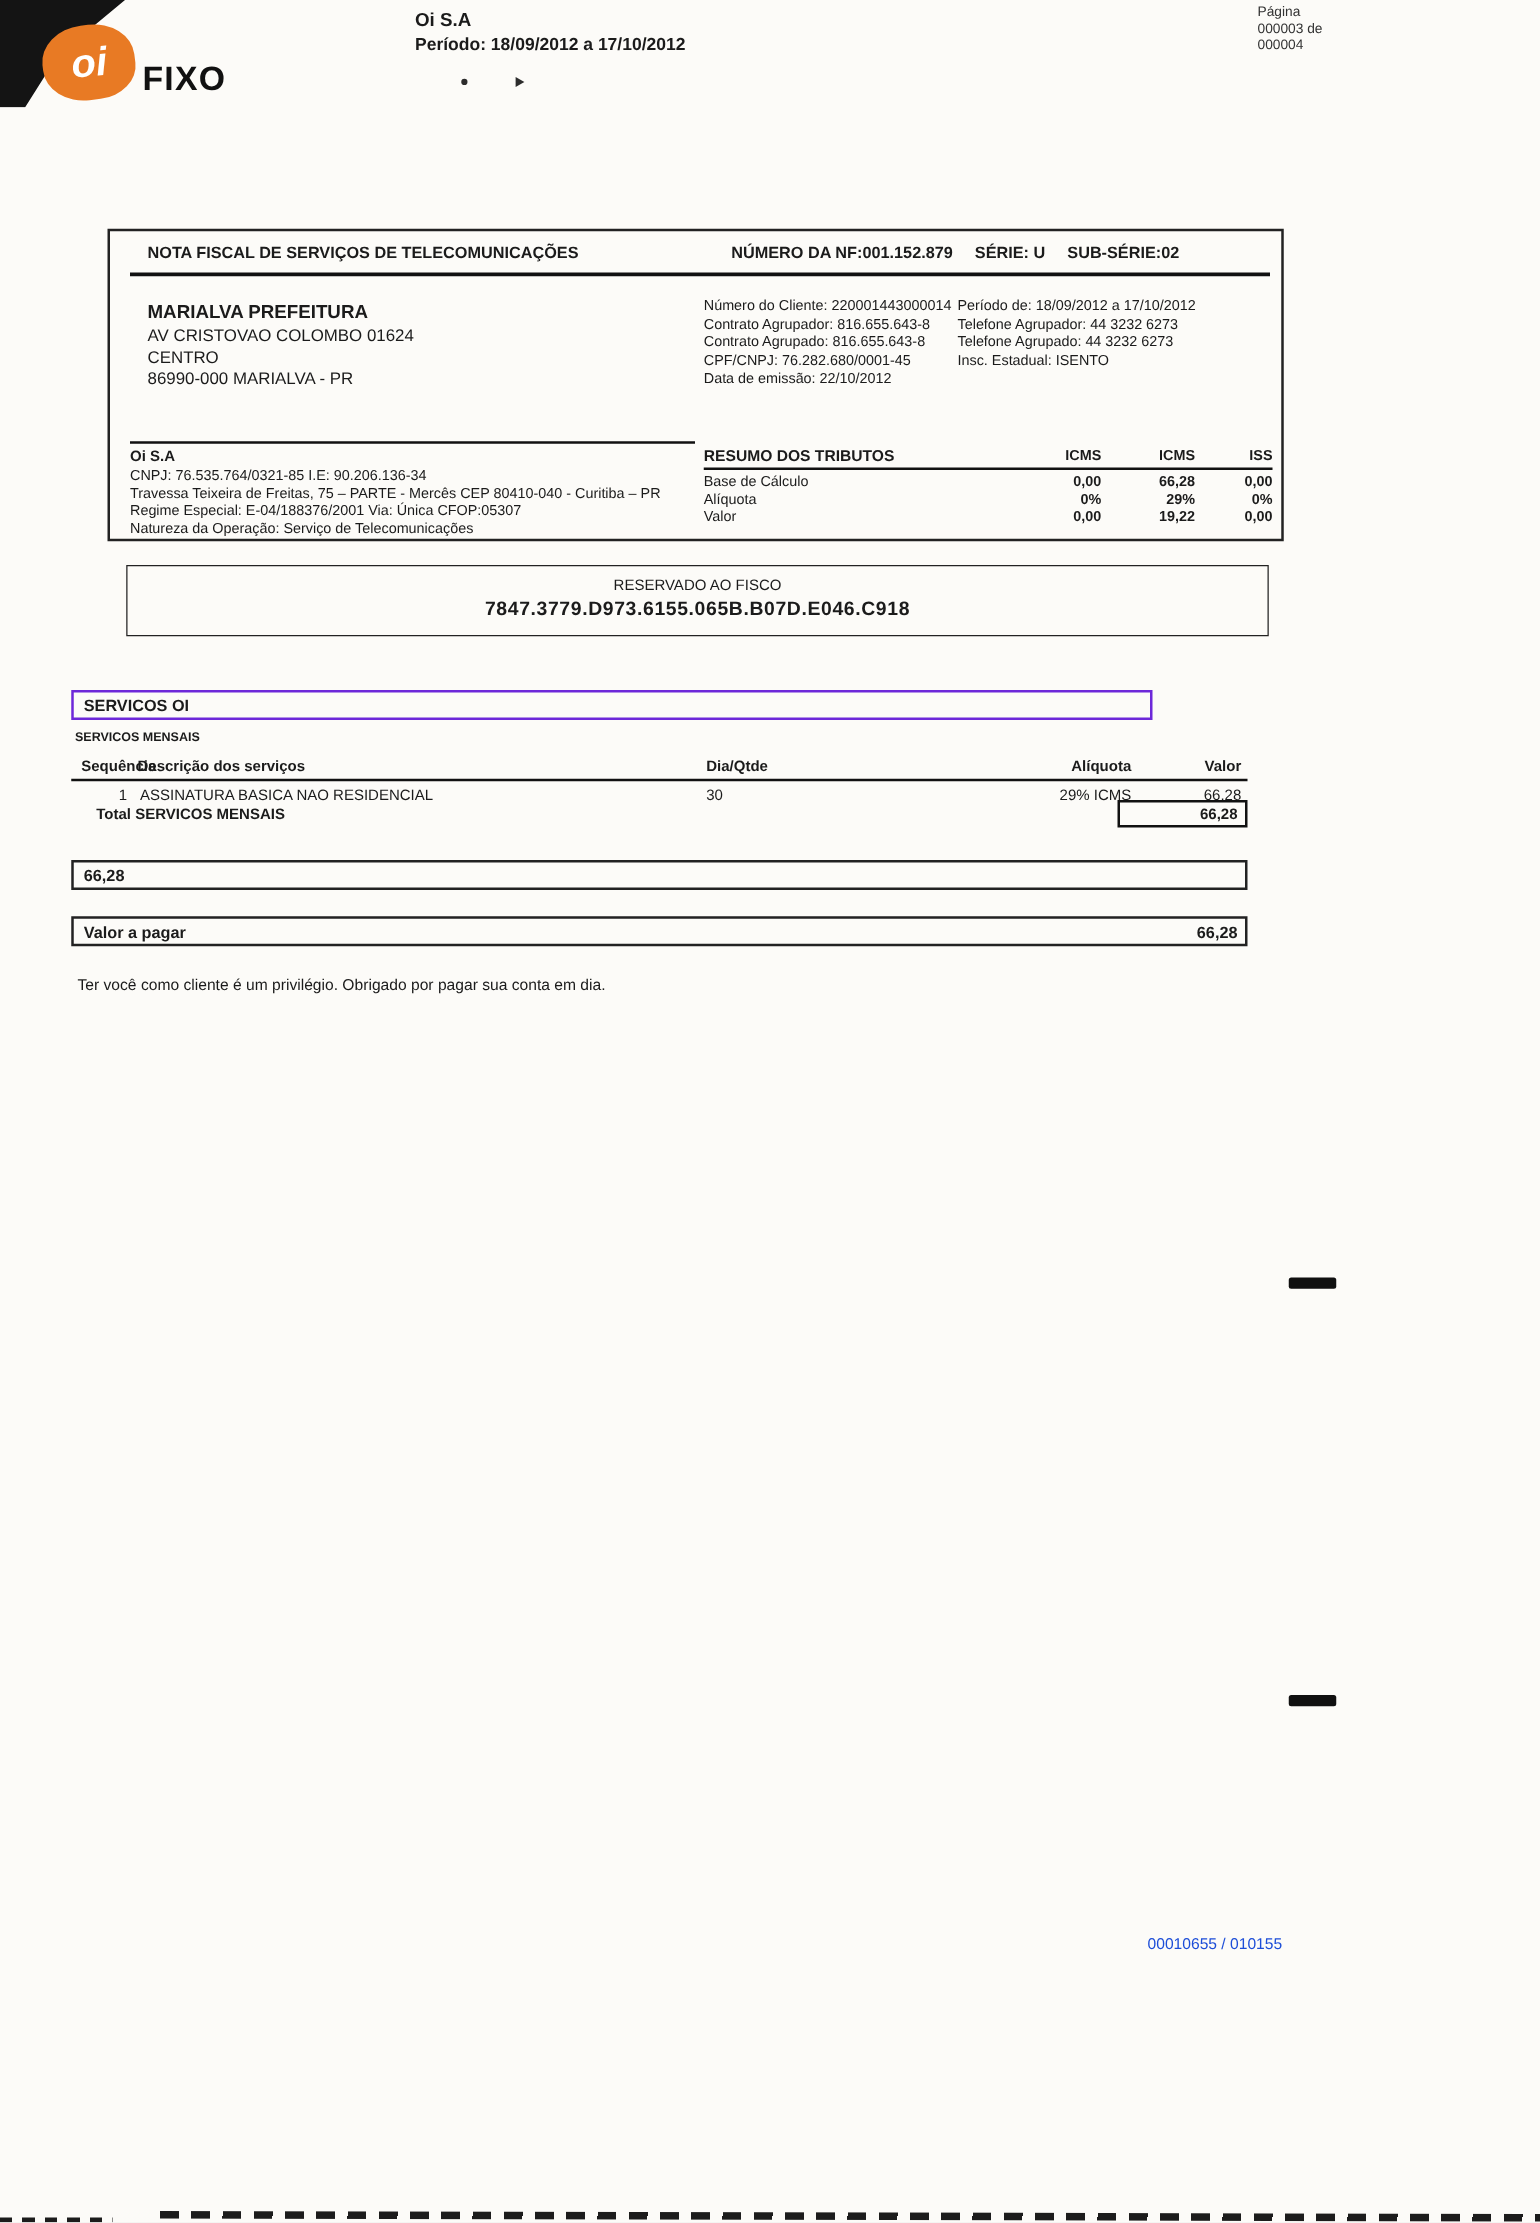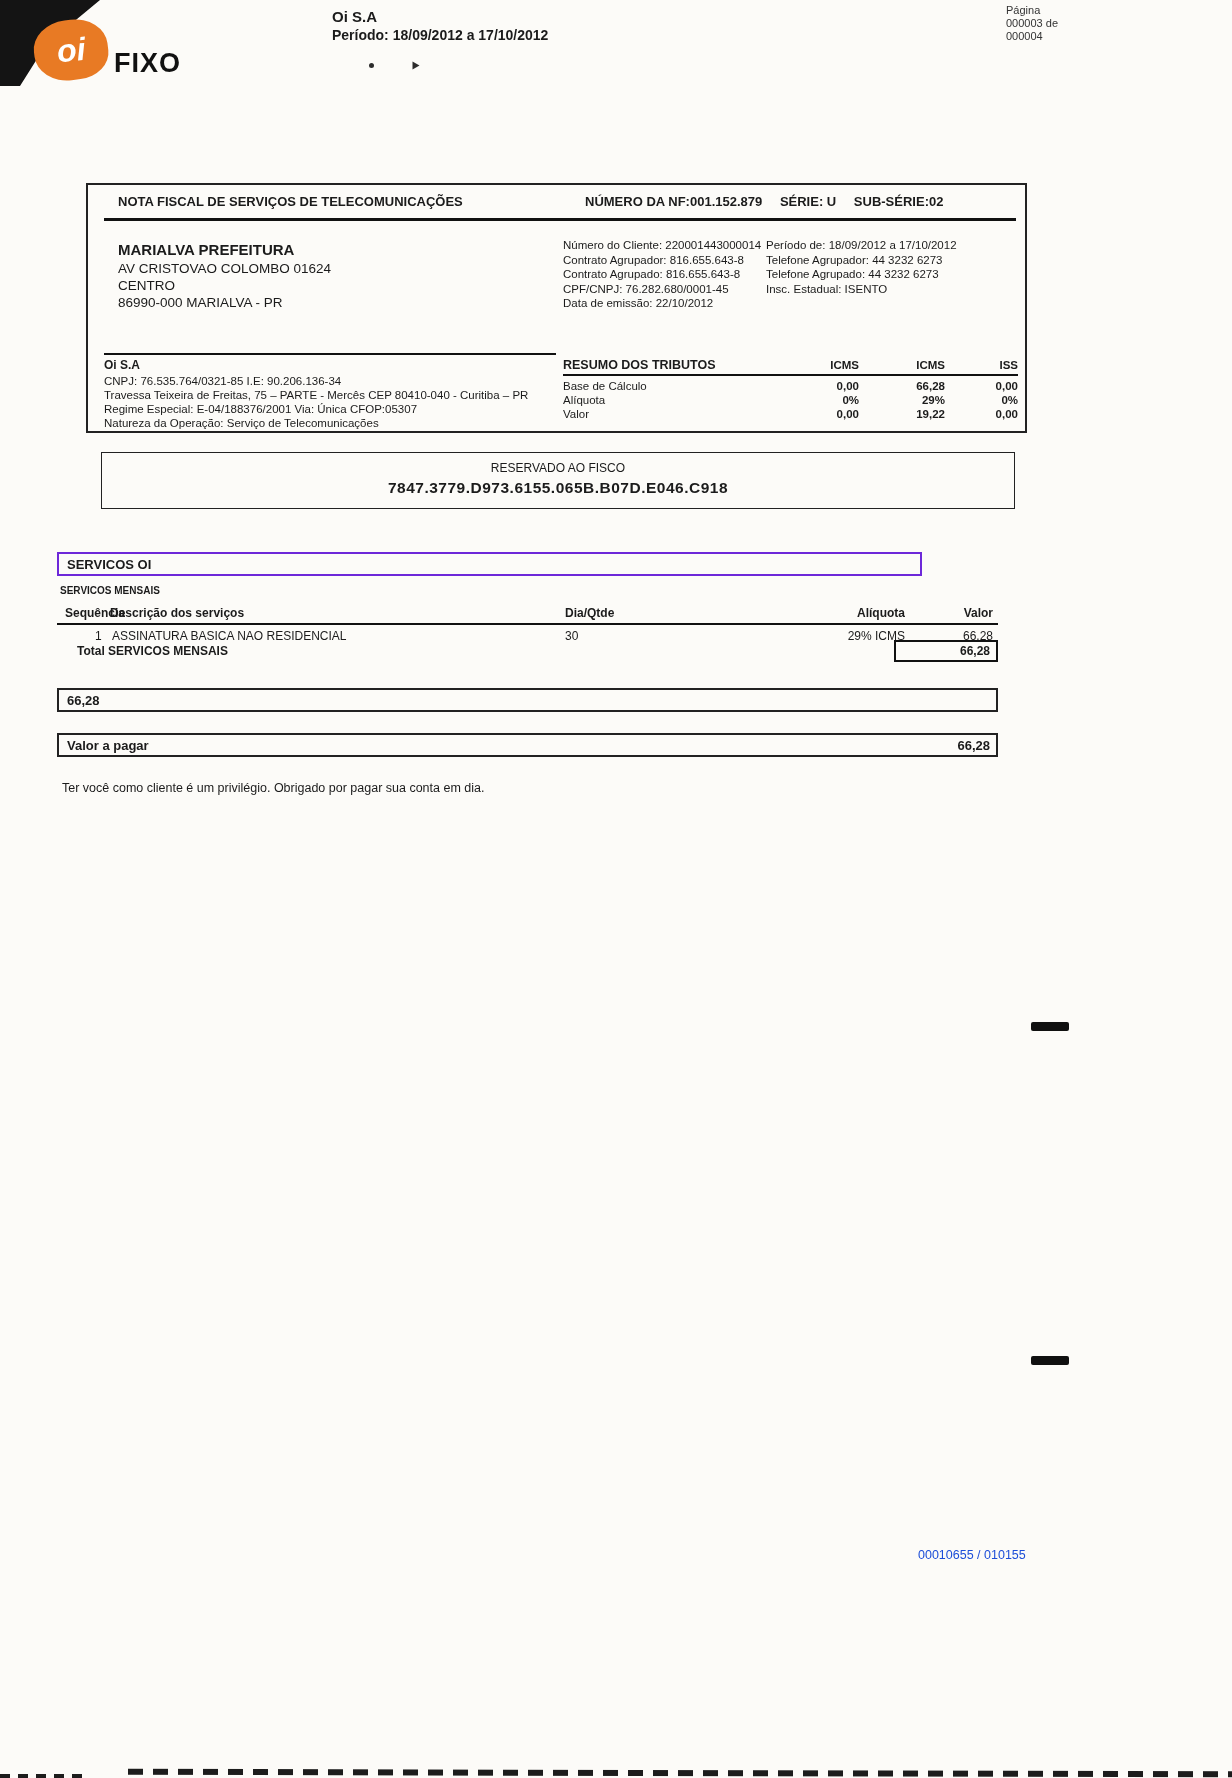--- a/index.html
+++ b/index.html
@@ -39,21 +39,21 @@
   .cust .cust-name { font-size:15px; font-weight:bold; margin-bottom:2px; }
 
   .det-left  { position:absolute; left:475px; top:53px; font-size:11.5px; line-height:14.5px; }
   .det-right { position:absolute; left:678px; top:53px; font-size:11.5px; line-height:14.5px; }
 
   .issuer-rule { position:absolute; left:16px; top:168px; width:452px; height:2px; background:#111; }
   .issuer { position:absolute; left:16px; top:173px; font-size:11.5px; line-height:14px; }
   .issuer .issuer-name { font-size:12px; font-weight:bold; margin-bottom:2px; }
 
   .tributos { position:absolute; left:475px; top:173px; width:455px; font-size:11.5px; }
-  .trib-row { display:flex; line-height:14px;gap:11px; }
+  .trib-row { display:flex; line-height:14px; }
   .trib-label { flex:1; }
   .trib-col { width:75px; text-align:right; font-weight:bold; }
   .trib-col:last-child { width:62px; }
   .trib-head .trib-label { font-weight:bold; font-size:12.5px; }
   .trib-rule { height:2px; background:#111; margin:2px 0 3px 0; }
 
   .fisco-box { position:absolute; left:13px; top:267px; width:914px; height:57px; border:1.5px solid #222; text-align:center; }
   .fisco-label { margin-top:8px; font-size:12px; }
   .fisco-code { margin-top:4px; font-size:15.5px; font-weight:bold; letter-spacing:0.5px; }
 

